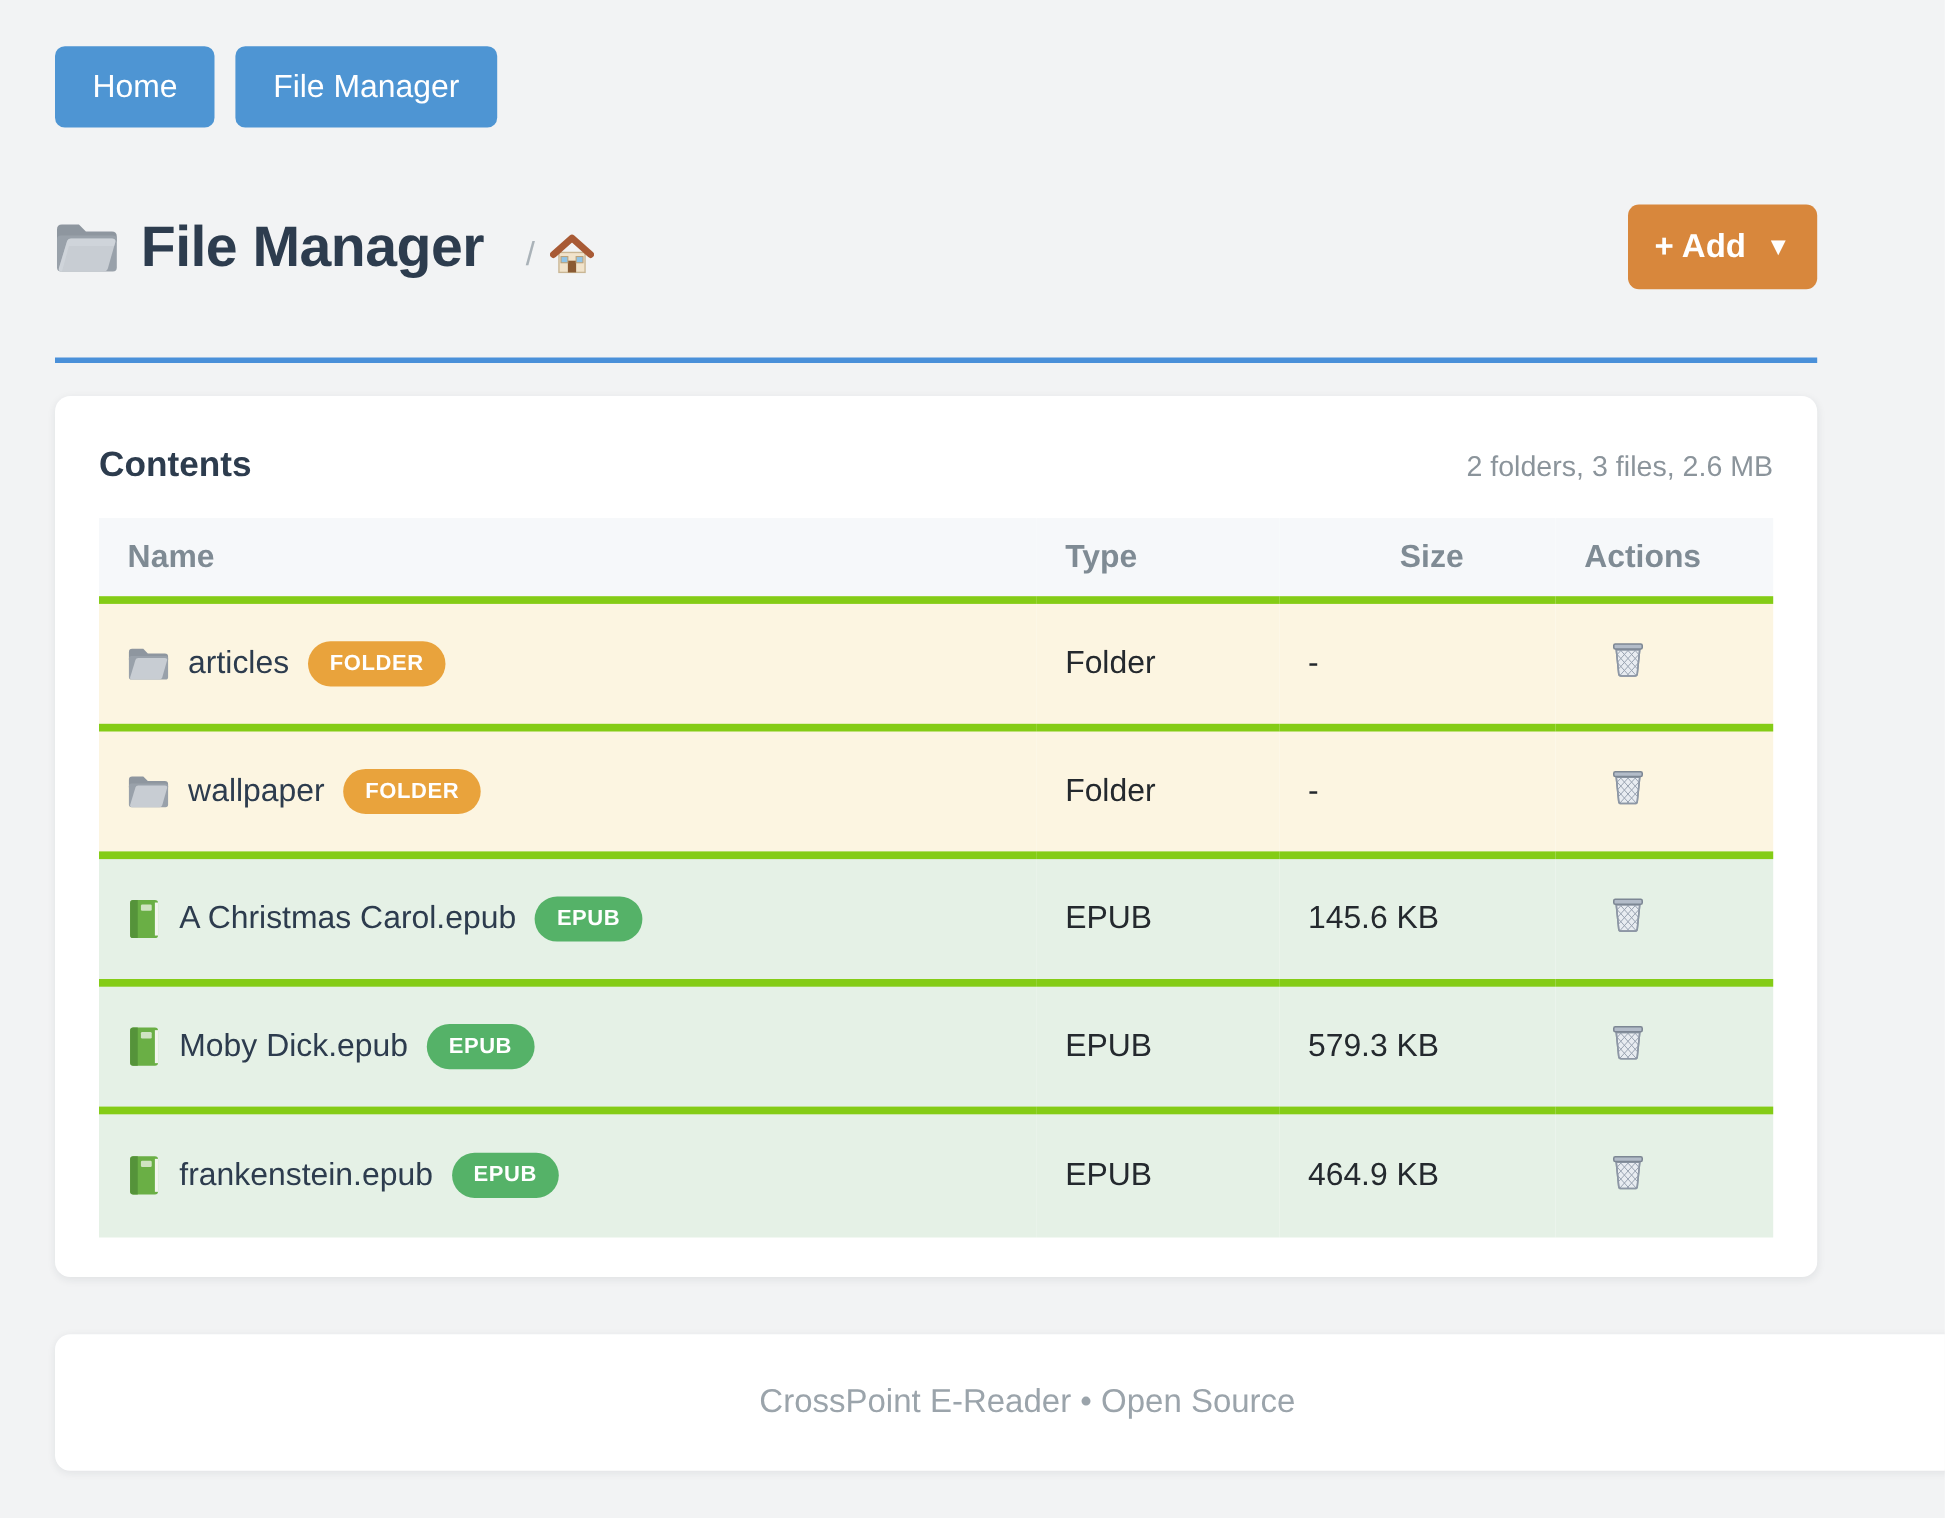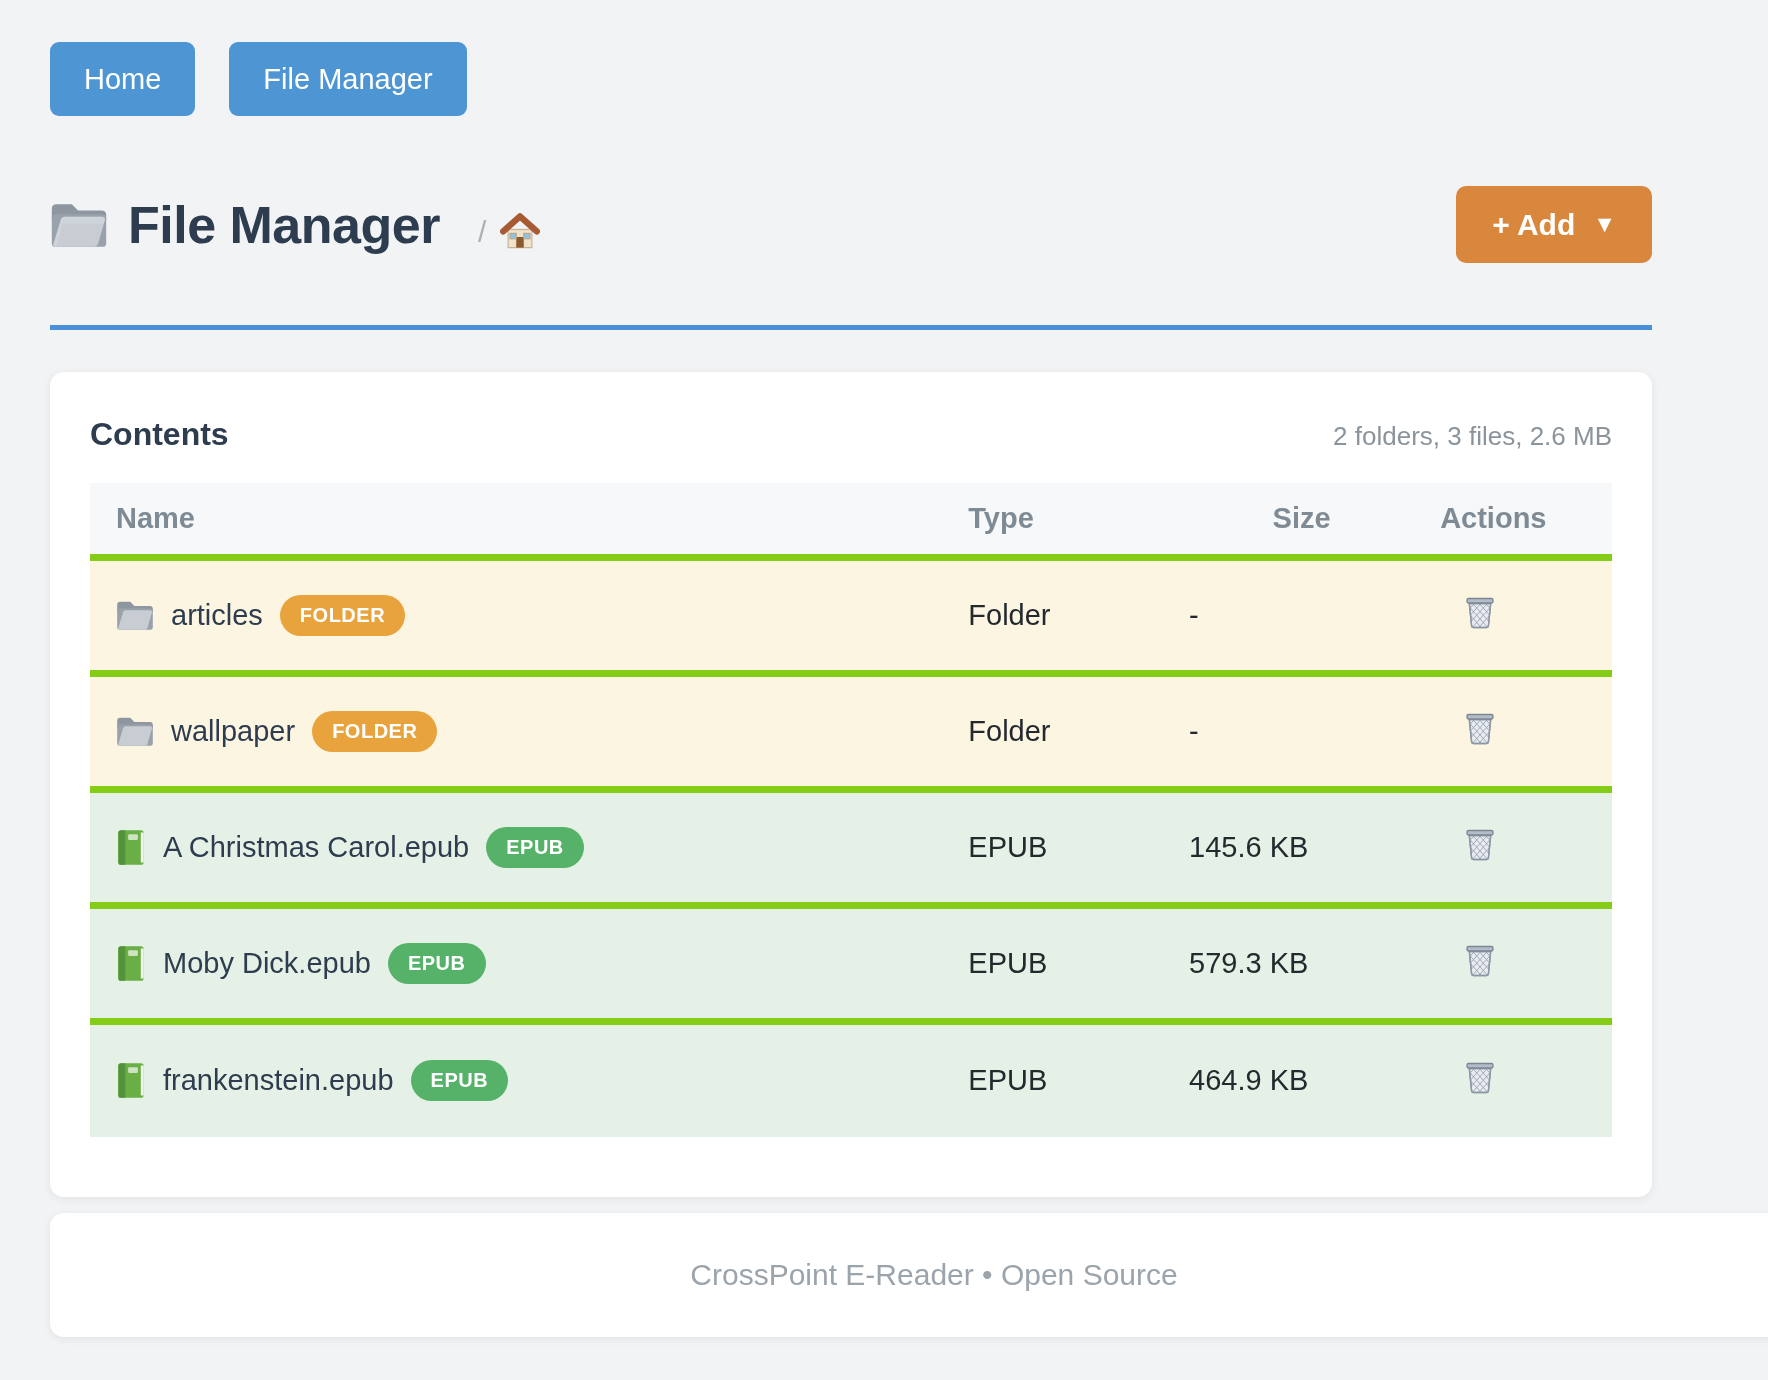--- a/index.html
+++ b/index.html
@@ -6,21 +6,21 @@
   html,body { margin:0; padding:0; }
   body {
     width:1768px; height:1380px;
     background:#f2f3f4;
     font-family:"Liberation Sans","DejaVu Sans",sans-serif;
     color:#24292e;
   }
   .page { position:relative; width:1768px; height:1380px; overflow:hidden; }
 
   
-  .nav { position:absolute; top:42px; left:50px; display:flex; gap:34px; }
+  .nav { position:absolute; top:42px; left:50px; display:flex; gap:19px; }
   .btn-nav {
     background:var(--primary,#4e95d3); color:#fff; border:none;
     border-radius:9px; font-size:29px; font-family:inherit;
     height:74px; padding:0 34px; cursor:pointer;
   }
 
   
   .header-row {
     position:absolute; top:186px; left:50px; width:1602px;
     display:flex; align-items:center;
@@ -28,37 +28,37 @@
   .title-group { display:flex; align-items:center; gap:20px; }
   .page-title {
     margin:0; font-size:52px; font-weight:700; color:var(--heading-text,#2d3c4e);
     letter-spacing:-0.5px;
   }
   .crumb { display:flex; align-items:center; gap:14px; margin-left:18px; margin-top:14px; }
   .crumb-sep { color:#aab2b8; font-size:30px; }
   .btn-add {
     margin-left:auto;
     background:var(--accent-orange,#d8873c); color:#fff; border:none;
-    border-radius:10px; height:77px; padding:0 36px;
+    border-radius:10px; height:77px; padding:0 24px;
     font-size:30px; font-weight:700; font-family:inherit;
     display:flex; align-items:center; gap:18px; cursor:pointer;
   }
   .btn-add .caret { font-size:23px; line-height:1; }
 
   .rule {
     position:absolute; top:325px; left:50px; width:1602px; height:5px;
     background:var(--rule,#4a90d9); border:none; margin:0;
   }
 
   
   .main-card {
-    position:absolute; top:372px; left:50px; width:1602px;
+    position:absolute; top:360px; left:50px; width:1602px;
     background:#fff; border-radius:14px;
     box-shadow:0 2px 8px rgba(30,40,50,.08);
-    padding:44px 40px 60px;
+    padding:44px 40px 36px;
   }
   .card-head { display:flex; align-items:baseline; justify-content:space-between; }
   .card-title { margin:0; font-size:32px; font-weight:700; color:var(--heading-text,#2d3c4e); }
   .summary { font-size:26px; color:var(--muted-text,#8b949b); }
 
   table.contents { width:100%; border-collapse:collapse; margin-top:30px; }
   thead th {
     background:#f6f8fa; height:74px; text-align:left;
     font-size:29px; font-weight:700; color:#7f8b94; padding:0 0 0 26px;
   }

